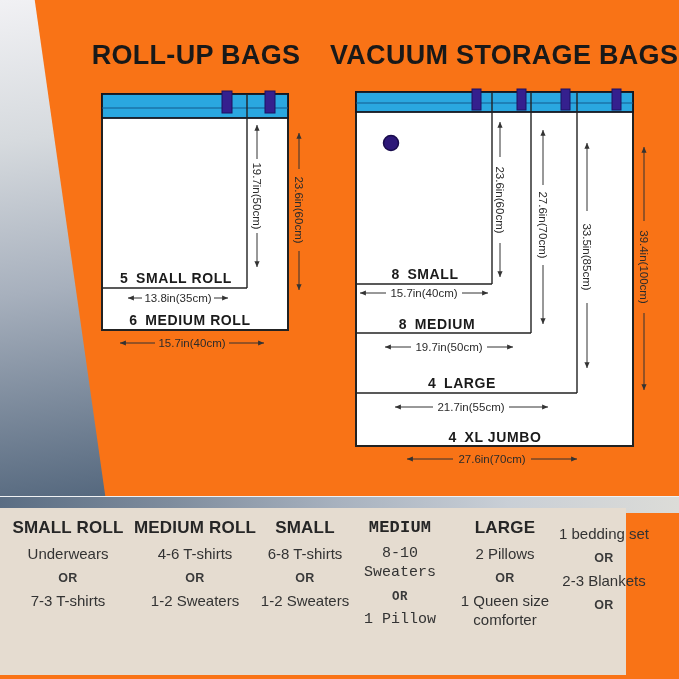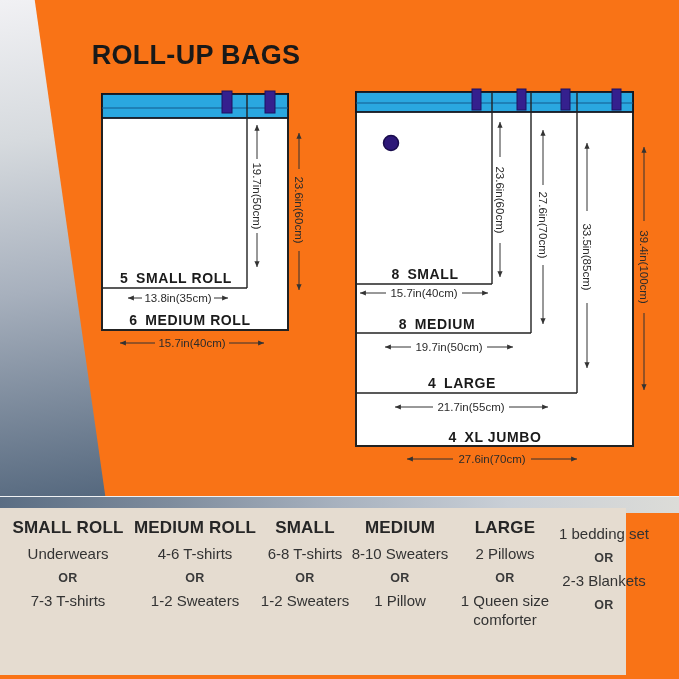--- a/index.html
+++ b/index.html
@@ -35,33 +35,34 @@
 
   
   .capacity-section{position:absolute;left:0;top:508px;width:626px;height:167px;background:#e5dcd0;}
   .col{position:absolute;top:10px;text-align:center;color:#333;}
   .col-header{font-size:17px;font-weight:700;color:#262626;letter-spacing:.2px;line-height:20px;}
   .col-item{font-size:15px;color:#333333;margin-top:7px;line-height:1.25;}
   .col-or{font-size:12.5px;font-weight:700;color:#3a3a3a;margin-top:7px;letter-spacing:.5px;}
   .c1{left:8px;width:120px;}
   .c2{left:132px;width:126px;}
   .c3{left:255px;width:100px;}
-  .c4{left:342px;width:116px;}
+  .c4{left:342px;width:116px;font-family:Liberation Mono, monospace;}
   .c5{left:447px;width:116px;}
   .c6{left:544px;width:120px;}
 </style>
 </head>
 <body>
 
 <div id="page">
 
   <div class="side-gradient"></div>
   <div class="divider-strip"></div>
 
   <div class="diagram-title title-left">ROLL-UP BAGS</div>
+  <div class="diagram-title title-right">VACUUM STORAGE BAGS</div>
 
   <svg class="svg-left" width="230" height="275" viewBox="0 0 230 275">
     <defs>
       <marker id="ah-l" viewBox="0 0 10 10" refX="9" refY="5" markerWidth="6.5" markerHeight="6.5" orient="auto">
         <path d="M0,1 L9,5 L0,9 z" fill="#333"></path>
       </marker>
     </defs>
 
     <rect class="bag" x="12" y="9" width="186" height="236"></rect>
     <rect class="seal" x="12" y="9" width="186" height="24"></rect>

